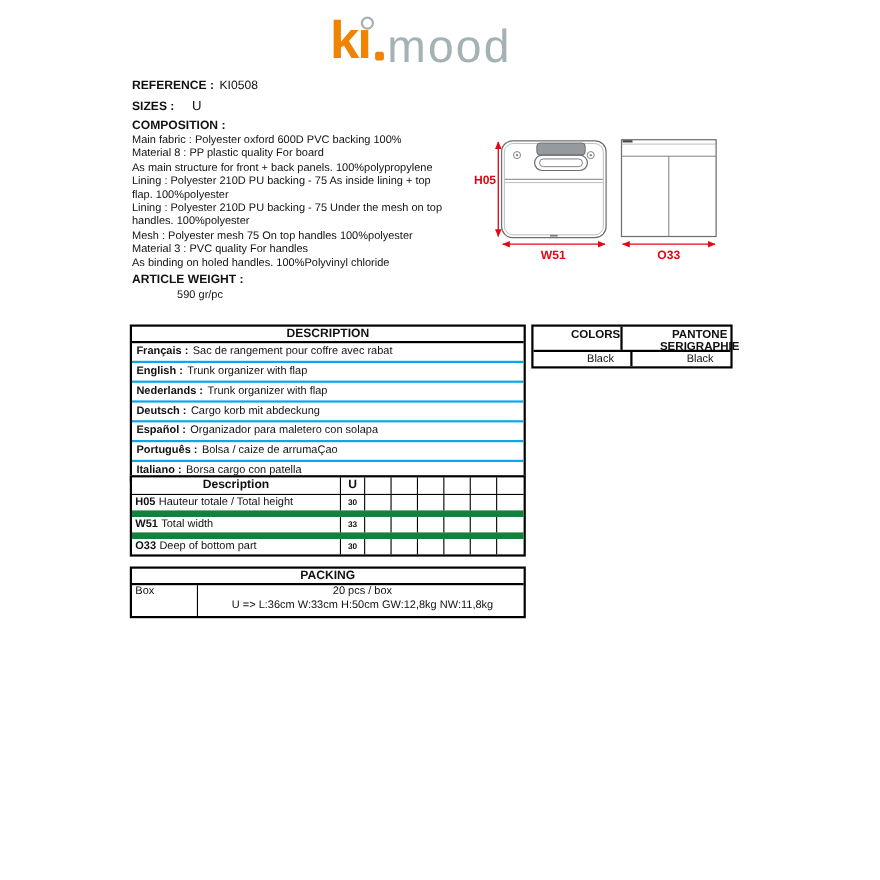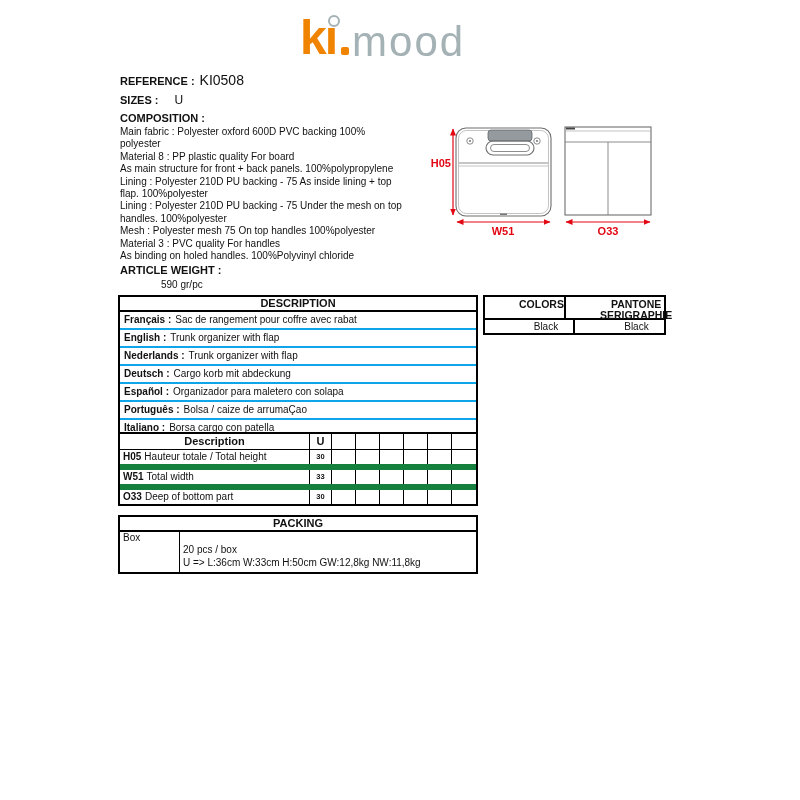--- a/index.html
+++ b/index.html
@@ -12,21 +12,21 @@
   .logo-i{position:relative;display:inline-block;}
   .logo-ring{position:absolute;top:1px;left:3px;width:8px;height:8px;
              border:2.5px solid #a4b1b5;border-radius:50%;}
   .logo-dot{display:inline-block;width:8px;height:8px;background:#f08300;border-radius:2px;
             margin:0 3px 7px 5px;}
   .logo-mood{font-size:42px;color:#a4b1b5;line-height:0.92;letter-spacing:2px;}
 
   
   .info{position:absolute;left:120px;top:72px;width:340px;}
   .ref-line,.sizes-line{font-size:11px;font-weight:bold;margin-bottom:5px;}
-  .ref-value{font-weight:normal;font-size:14px;margin-left:5px;}
+  .ref-value{font-weight:normal;font-size:11px;margin-left:5px;}
   .sizes-value{font-weight:normal;font-size:12px;margin-left:16px;}
   .comp-label{font-size:11px;font-weight:bold;margin:3px 0 2px 0;}
   .comp-line{font-size:10px;line-height:12.4px;}
   .weight-label{font-size:11px;font-weight:bold;margin-top:2px;}
   .weight-value{font-size:10px;margin-top:3px;padding-left:41px;}
 
   
   .diagram{position:absolute;left:425px;top:110px;}
   .draw{stroke:#6e6e6e;fill:none;stroke-width:1.1;}
   .draw-light{stroke:#9a9a9a;fill:none;stroke-width:0.6;}
@@ -73,21 +73,21 @@
   .mval{width:22px;text-align:center;font-size:7.5px;font-weight:bold;height:14px;padding-top:2px;}
   .mempty{width:24px;height:14px;}
   #meas-header .mempty{height:15px;}
   .mlabel{margin-left:3px;font-weight:normal;}
 
   
   .ptable{position:absolute;left:118px;top:515px;width:360px;border:2px solid #000;
           box-sizing:border-box;background:#fff;}
   .pbody{display:flex;font-size:10px;}
   .pcol1{width:60px;border-right:1px solid #000;padding:0 0 3px 3px;box-sizing:border-box;}
-  .pcol2{flex:1;padding:12px 0 3px 3px;line-height:12.5px;}
+  .pcol2{flex:1;padding:0 0 3px 3px;line-height:12.5px;text-align:center;}
 </style>
 </head>
 <body>
 
 <div class="page">
 
   <div class="logo">
     <span class="logo-ki"><span>k</span><span class="logo-i"><span>ı</span><span class="logo-ring"></span></span></span>
     <span class="logo-dot"></span>
     <span class="logo-mood">mood</span>
@@ -96,21 +96,20 @@
   <div class="info">
     <div class="ref-line">
       <span>REFERENCE :</span><span class="ref-value">KI0508</span>
     </div>
     <div class="sizes-line">
       <span>SIZES :</span><span class="sizes-value">U</span>
     </div>
     <div class="comp-label">COMPOSITION :</div>
     <div id="comp-lines">
         <div class="comp-line">Main fabric : Polyester oxford 600D PVC backing  100%</div>
-        <div class="comp-line">polyester</div>
         <div class="comp-line">Material 8 : PP plastic quality For board</div>
         <div class="comp-line">As main structure for front + back panels. 100%polypropylene</div>
         <div class="comp-line">Lining : Polyester 210D PU backing - 75 As inside lining + top</div>
         <div class="comp-line">flap. 100%polyester</div>
         <div class="comp-line">Lining : Polyester 210D PU backing - 75 Under the mesh on top</div>
         <div class="comp-line">handles. 100%polyester</div>
         <div class="comp-line">Mesh : Polyester mesh 75 On top handles 100%polyester</div>
         <div class="comp-line">Material 3 : PVC quality For handles</div>
         <div class="comp-line">As binding on holed handles. 100%Polyvinyl chloride</div>
       </div>

